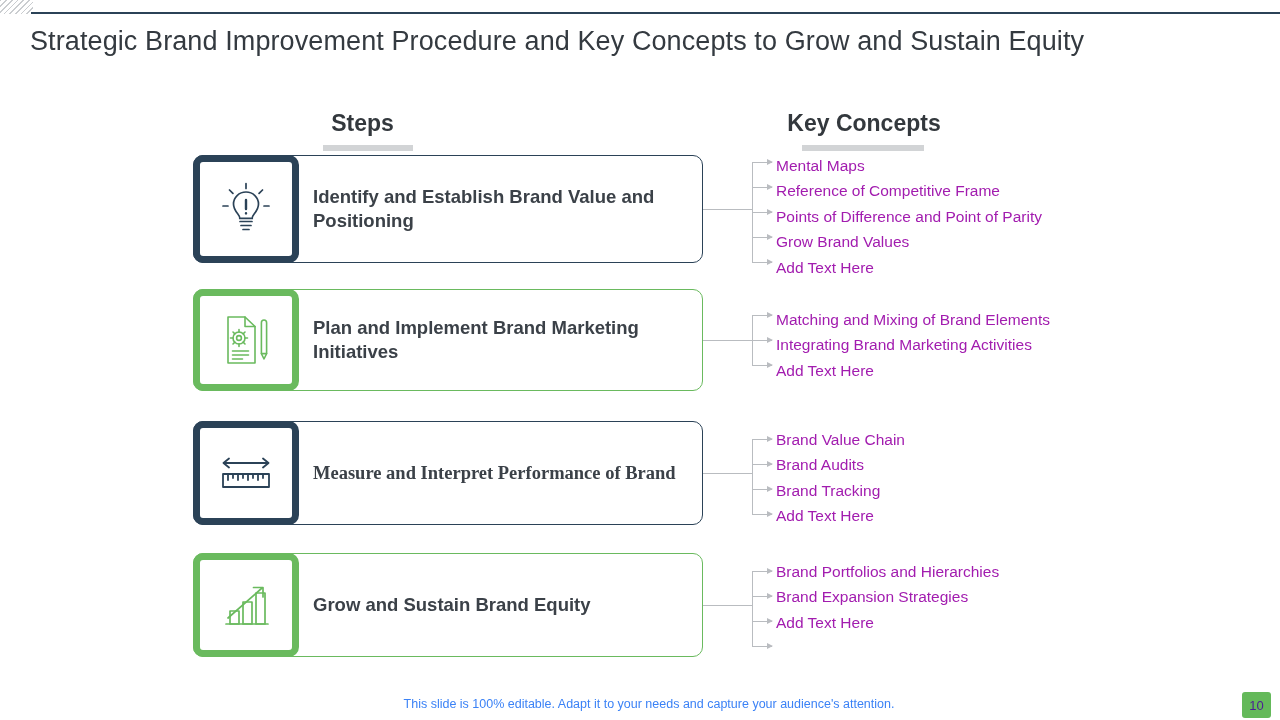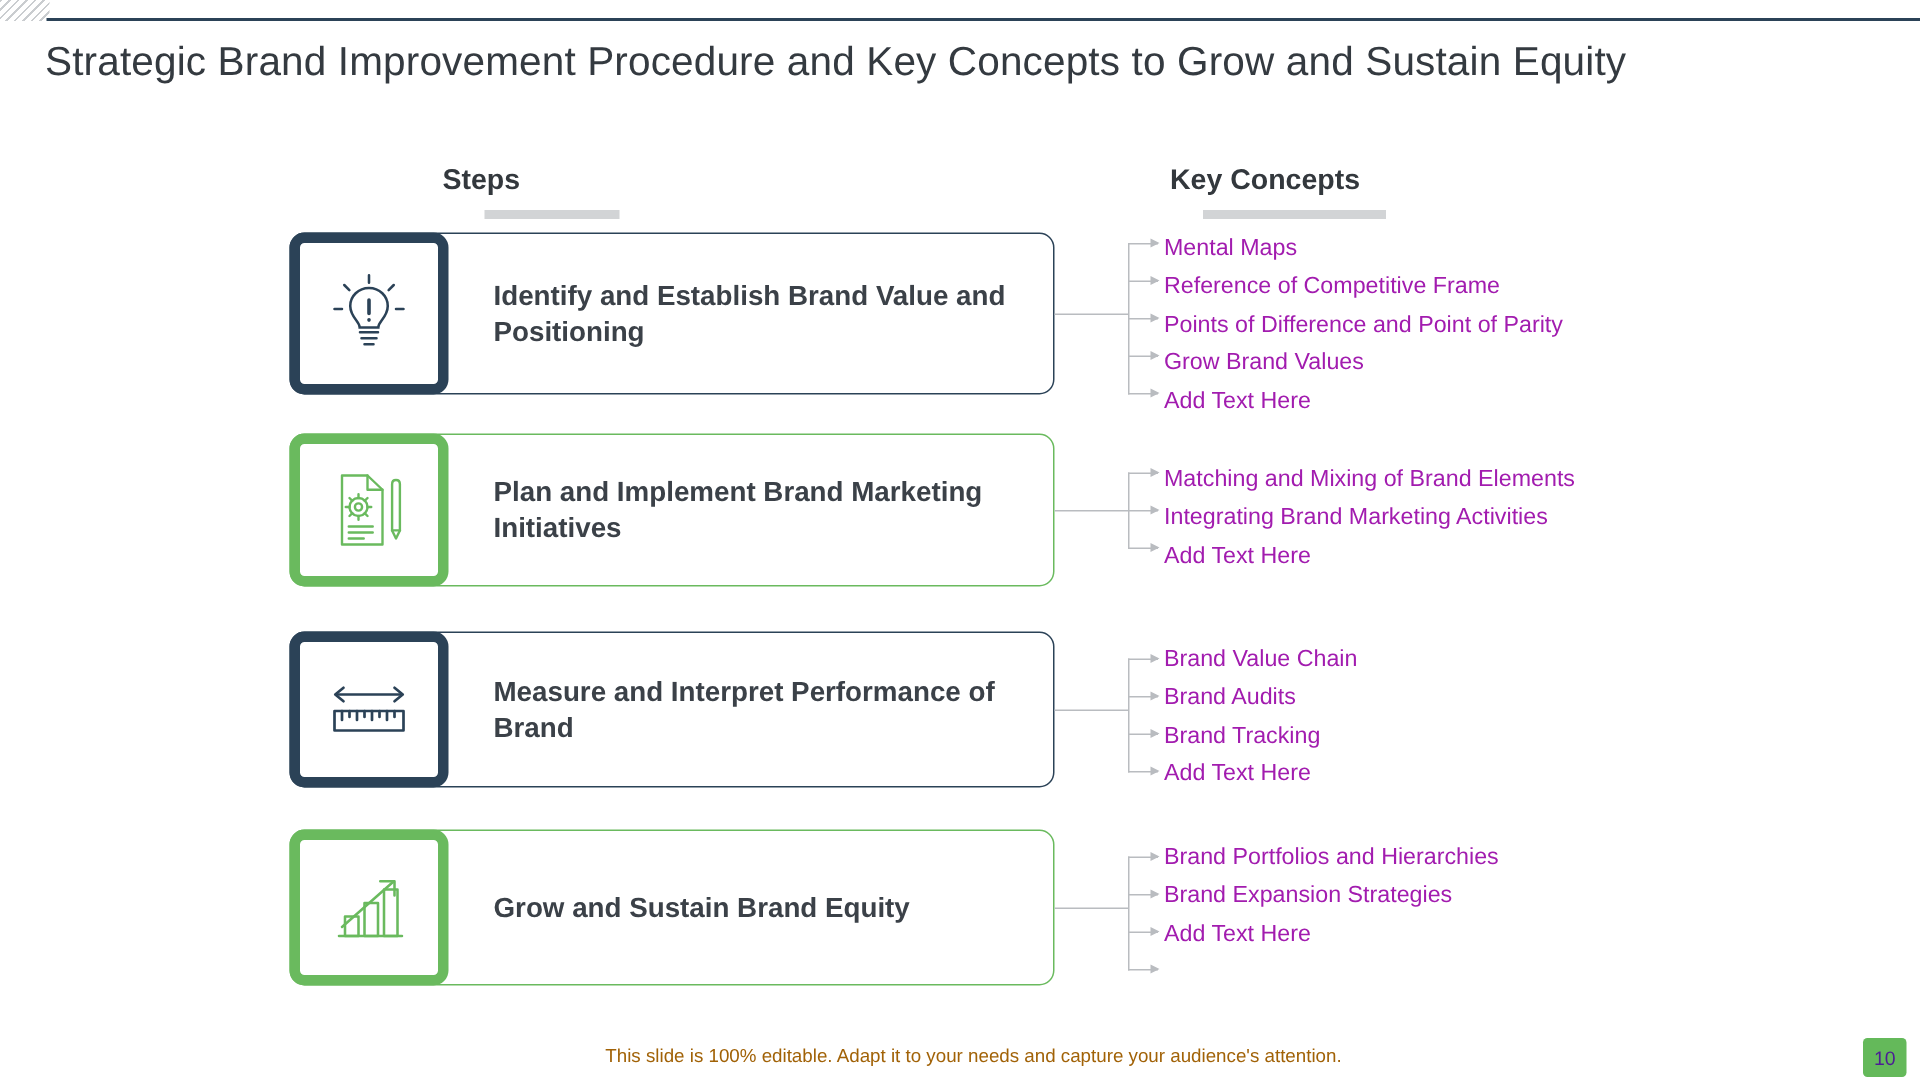--- a/index.html
+++ b/index.html
@@ -39,24 +39,24 @@
     font-size: 27px;
     font-weight: 400;
     color: #343a40;
     letter-spacing: .1px;
     white-space: nowrap;
   }
 
   
   .col-head {
     position: absolute;
-    font-size: 19px;
+    font-size: 23px;
     font-weight: bold;
     color: #33383d;
-    text-align: left;
+    text-align: center;
   }
   .col-head .bar {
     margin-top: 8px;
     height: 6px;
     background: #d2d4d6;
   }
   #head-steps { left: 295px; top: 110px; width: 135px; }
   #head-steps .bar { width: 90px; margin-left: 28px; }
   #head-concepts { left: 780px; top: 110px; width: 168px; }
   #head-concepts .bar { width: 122px; margin-left: 22px; }
@@ -73,21 +73,21 @@
     position: absolute;
     left: 193px;
     width: 510px;
     background: #ffffff;
     border-radius: 10px;
     display: flex;
     align-items: stretch;
   }
   .card.h1 { height: 108px; }
   .card.h2 { height: 102px; }
-  .card.h3 { height: 104px; }
+  .card.h3 { height: 104px; font-family: Liberation Serif, serif; }
   .card.h4 { height: 104px; }
 
   .card-body {
     position: absolute;
     left: 0; top: 0; right: 0; bottom: 0;
     border: 1.6px solid;
     border-radius: 10px;
   }
   .card.navy  .card-body { border-color: #2b4257; }
   .card.green .card-body { border-color: #6aba5e; }
@@ -105,21 +105,21 @@
   }
   .card.navy  .icon-box { border: 7px solid #2b4257; }
   .card.green .icon-box { border: 7px solid #6aba5e; }
 
   .card-label {
     position: relative;
     z-index: 2;
     flex: 1;
     display: flex;
     align-items: center;
-    padding-left: 30px;
+    padding-left: 14px;
     padding-right: 18px;
     font-size: 18.5px;
     font-weight: bold;
     line-height: 1.32;
     color: #3b4148;
   }
 
   
   .connector { position: absolute; }
   .stem {
@@ -158,21 +158,21 @@
     white-space: nowrap;
   }
 
   
   .footer-note {
     position: absolute;
     left: 0; top: 697px;
     width: 1280px;
     text-align: center;
     font-size: 12.5px;
-    color: #a16207;
+    color: #3b82f6;
     padding-left: 18px;
   }
   .page-badge {
     position: absolute;
     right: 9px; top: 692px;
     width: 29px; height: 26px;
     background: #64b95a;
     border-radius: 3px;
     color: #4c1d95;
     font-size: 13px;

